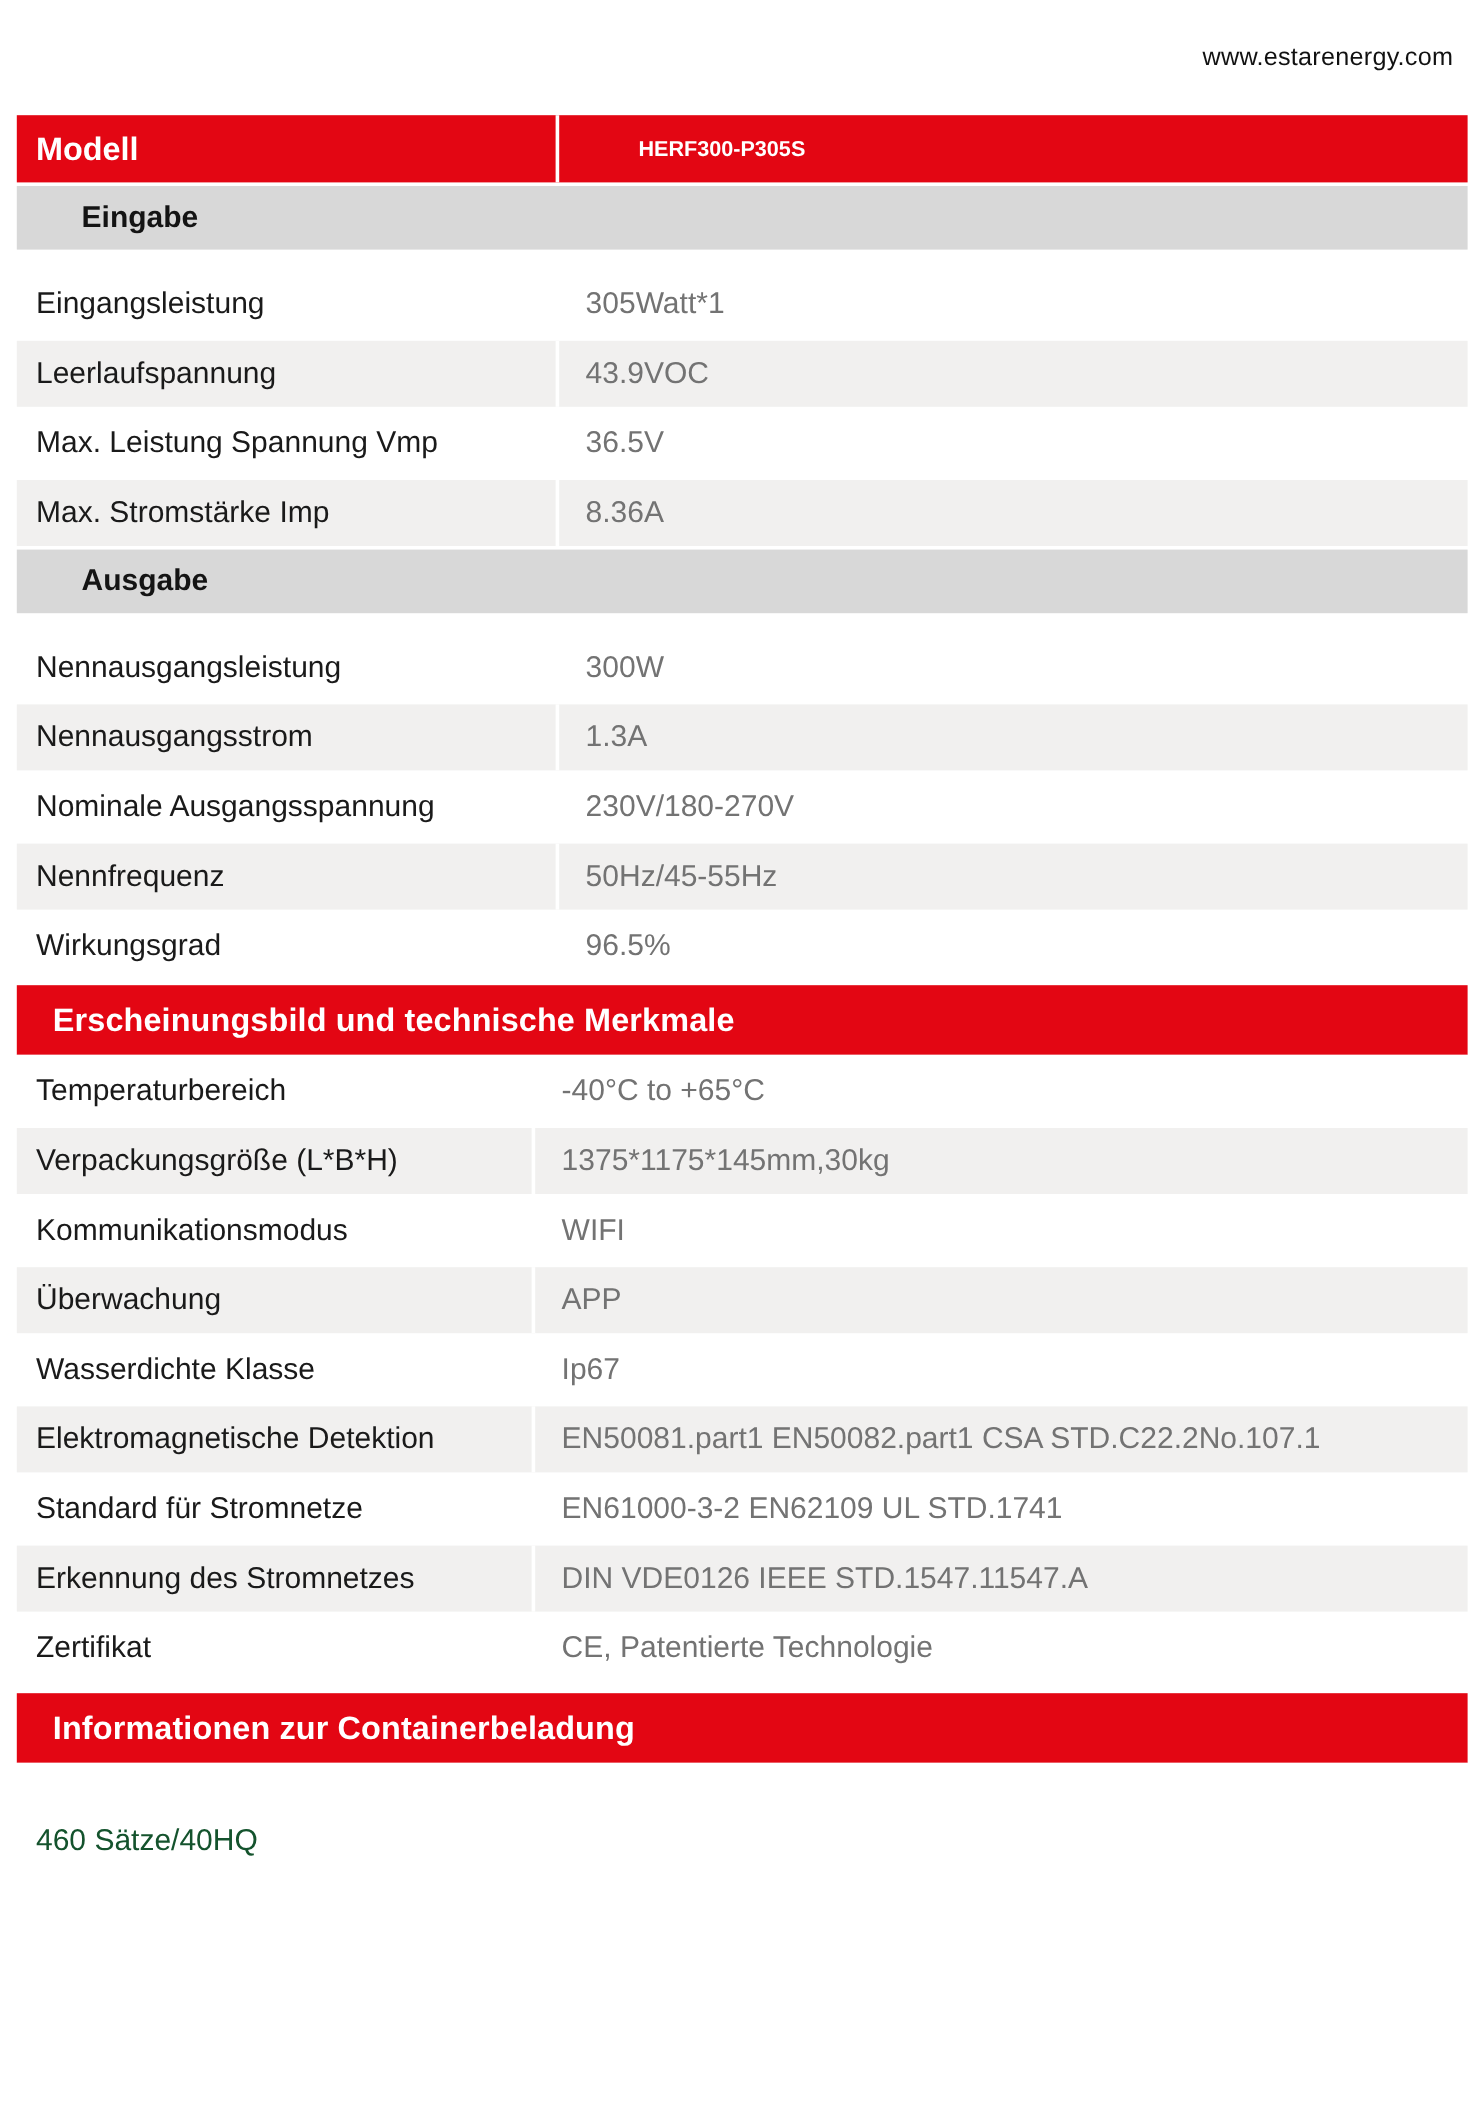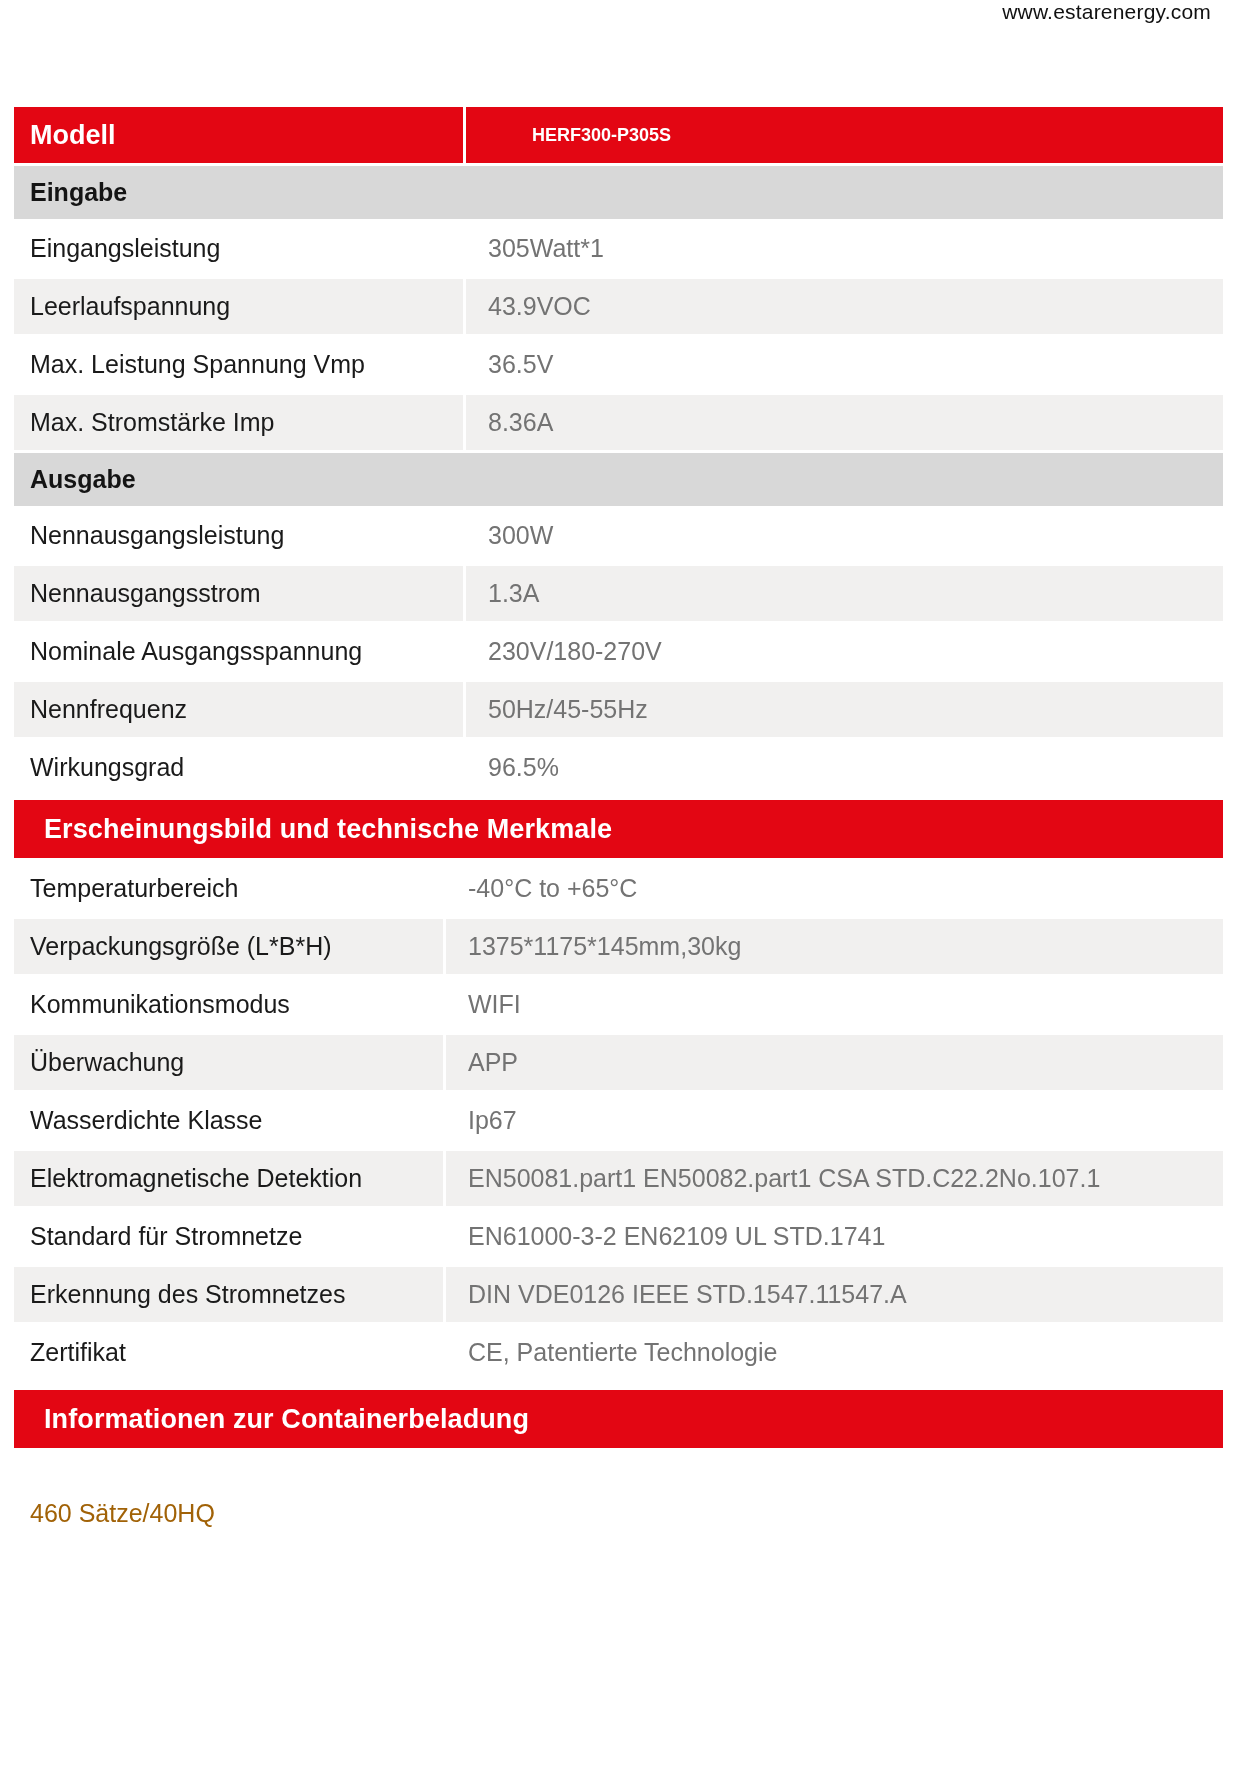--- a/index.html
+++ b/index.html
@@ -19,23 +19,23 @@
 
   .page {
     width: 1237px;
     height: 1768px;
     position: relative;
     box-sizing: border-box;
   }
 
   
   .site-header {
-    height: 107px;
+    height: 96px;
     display: flex;
-    align-items: flex-start;
+    align-items: center;
     justify-content: flex-end;
     padding-right: 26px;
     box-sizing: border-box;
   }
   .site-url {
     font-size: 21px;
     letter-spacing: 0.2px;
     color: #111111;
     white-space: nowrap;
   }
@@ -81,21 +81,22 @@
     padding-left: 22px;
     font-size: 18px;
     font-weight: bold;
     color: #ffffff;
   }
 
   
   .row-group {
     background: #d8d8d8;
     height: 53px;
-    margin-bottom: 2px;
+    margin-bottom: 18px;
+    padding-left: 38px;
   }
   .row-group .cell-label {
     width: 100%;
     padding-left: 16px;
     font-size: 25px;
     font-weight: bold;
     color: #141414;
   }
 
   
@@ -152,21 +153,21 @@
   .row-note {
     background: #ffffff;
     min-height: 96px;
     align-items: flex-end;
   }
   .row-note .cell-label {
     width: 100%;
     padding-left: 16px;
     padding-bottom: 16px;
     font-size: 25px;
-    color: #a16207;
+    color: #14532d;
     align-items: flex-end;
   }
 </style>
 </head>
 <body>
 
 <div class="page">
 
   <div class="site-header">
     <span class="site-url">www.estarenergy.com</span>

